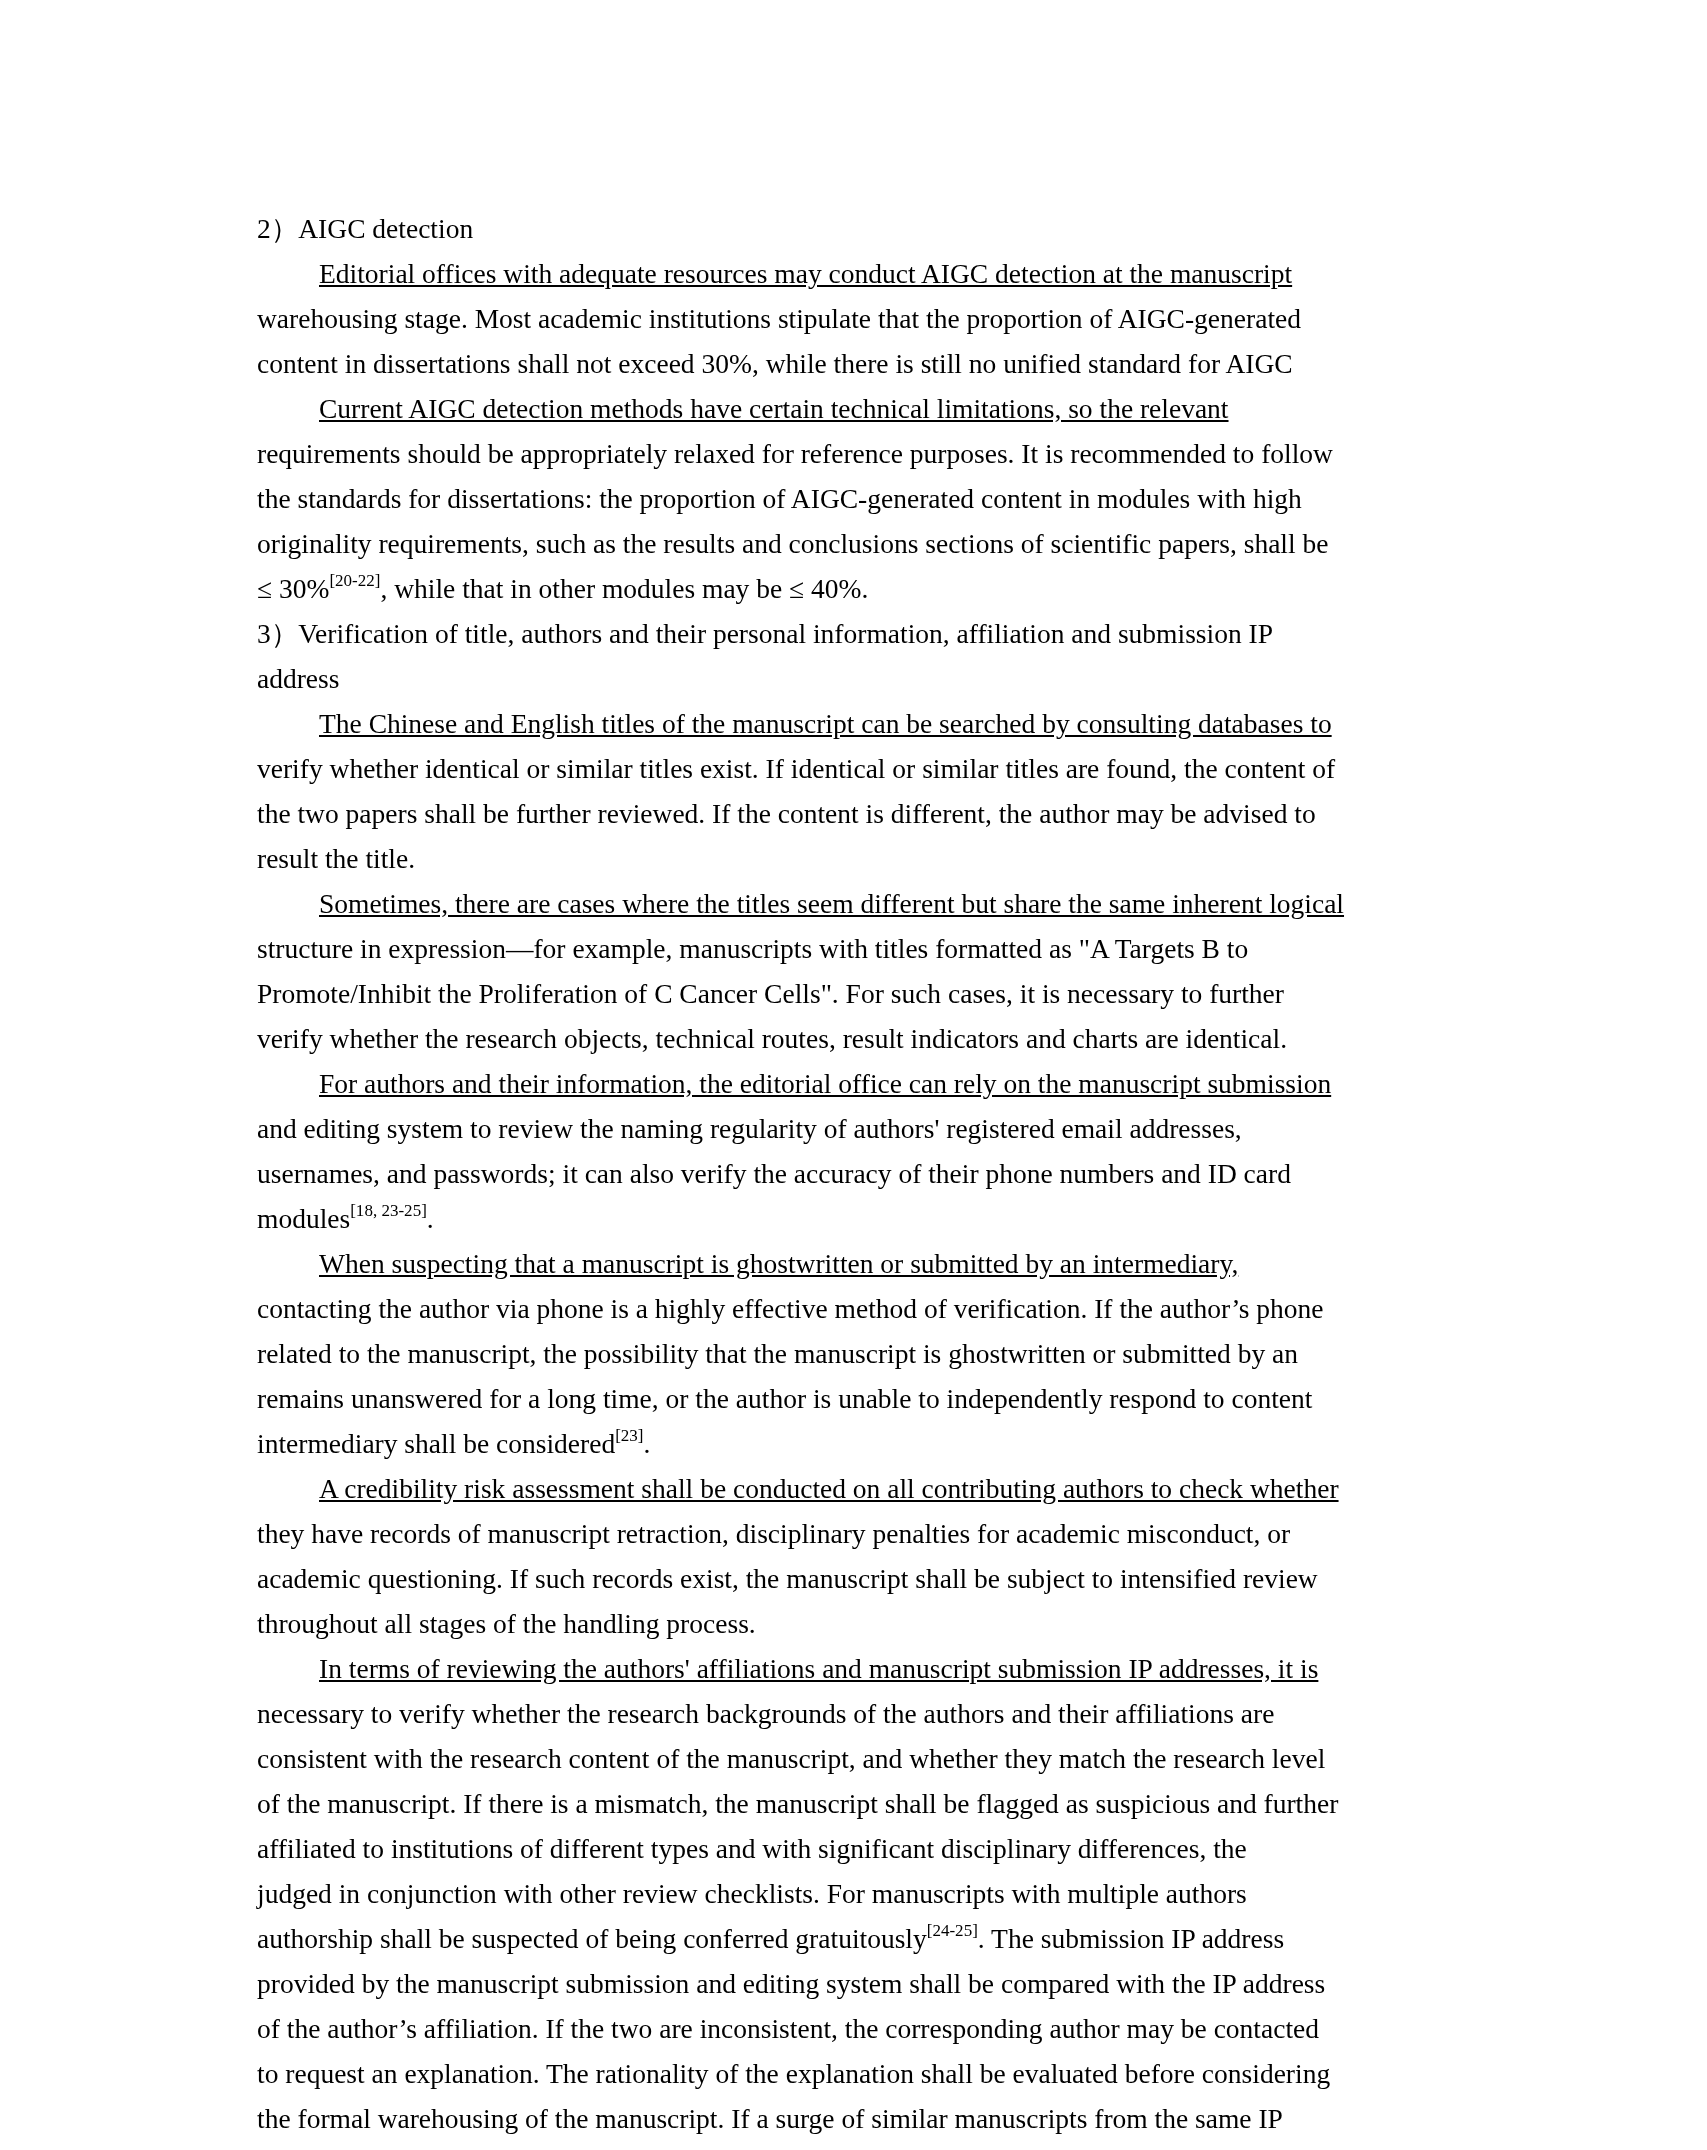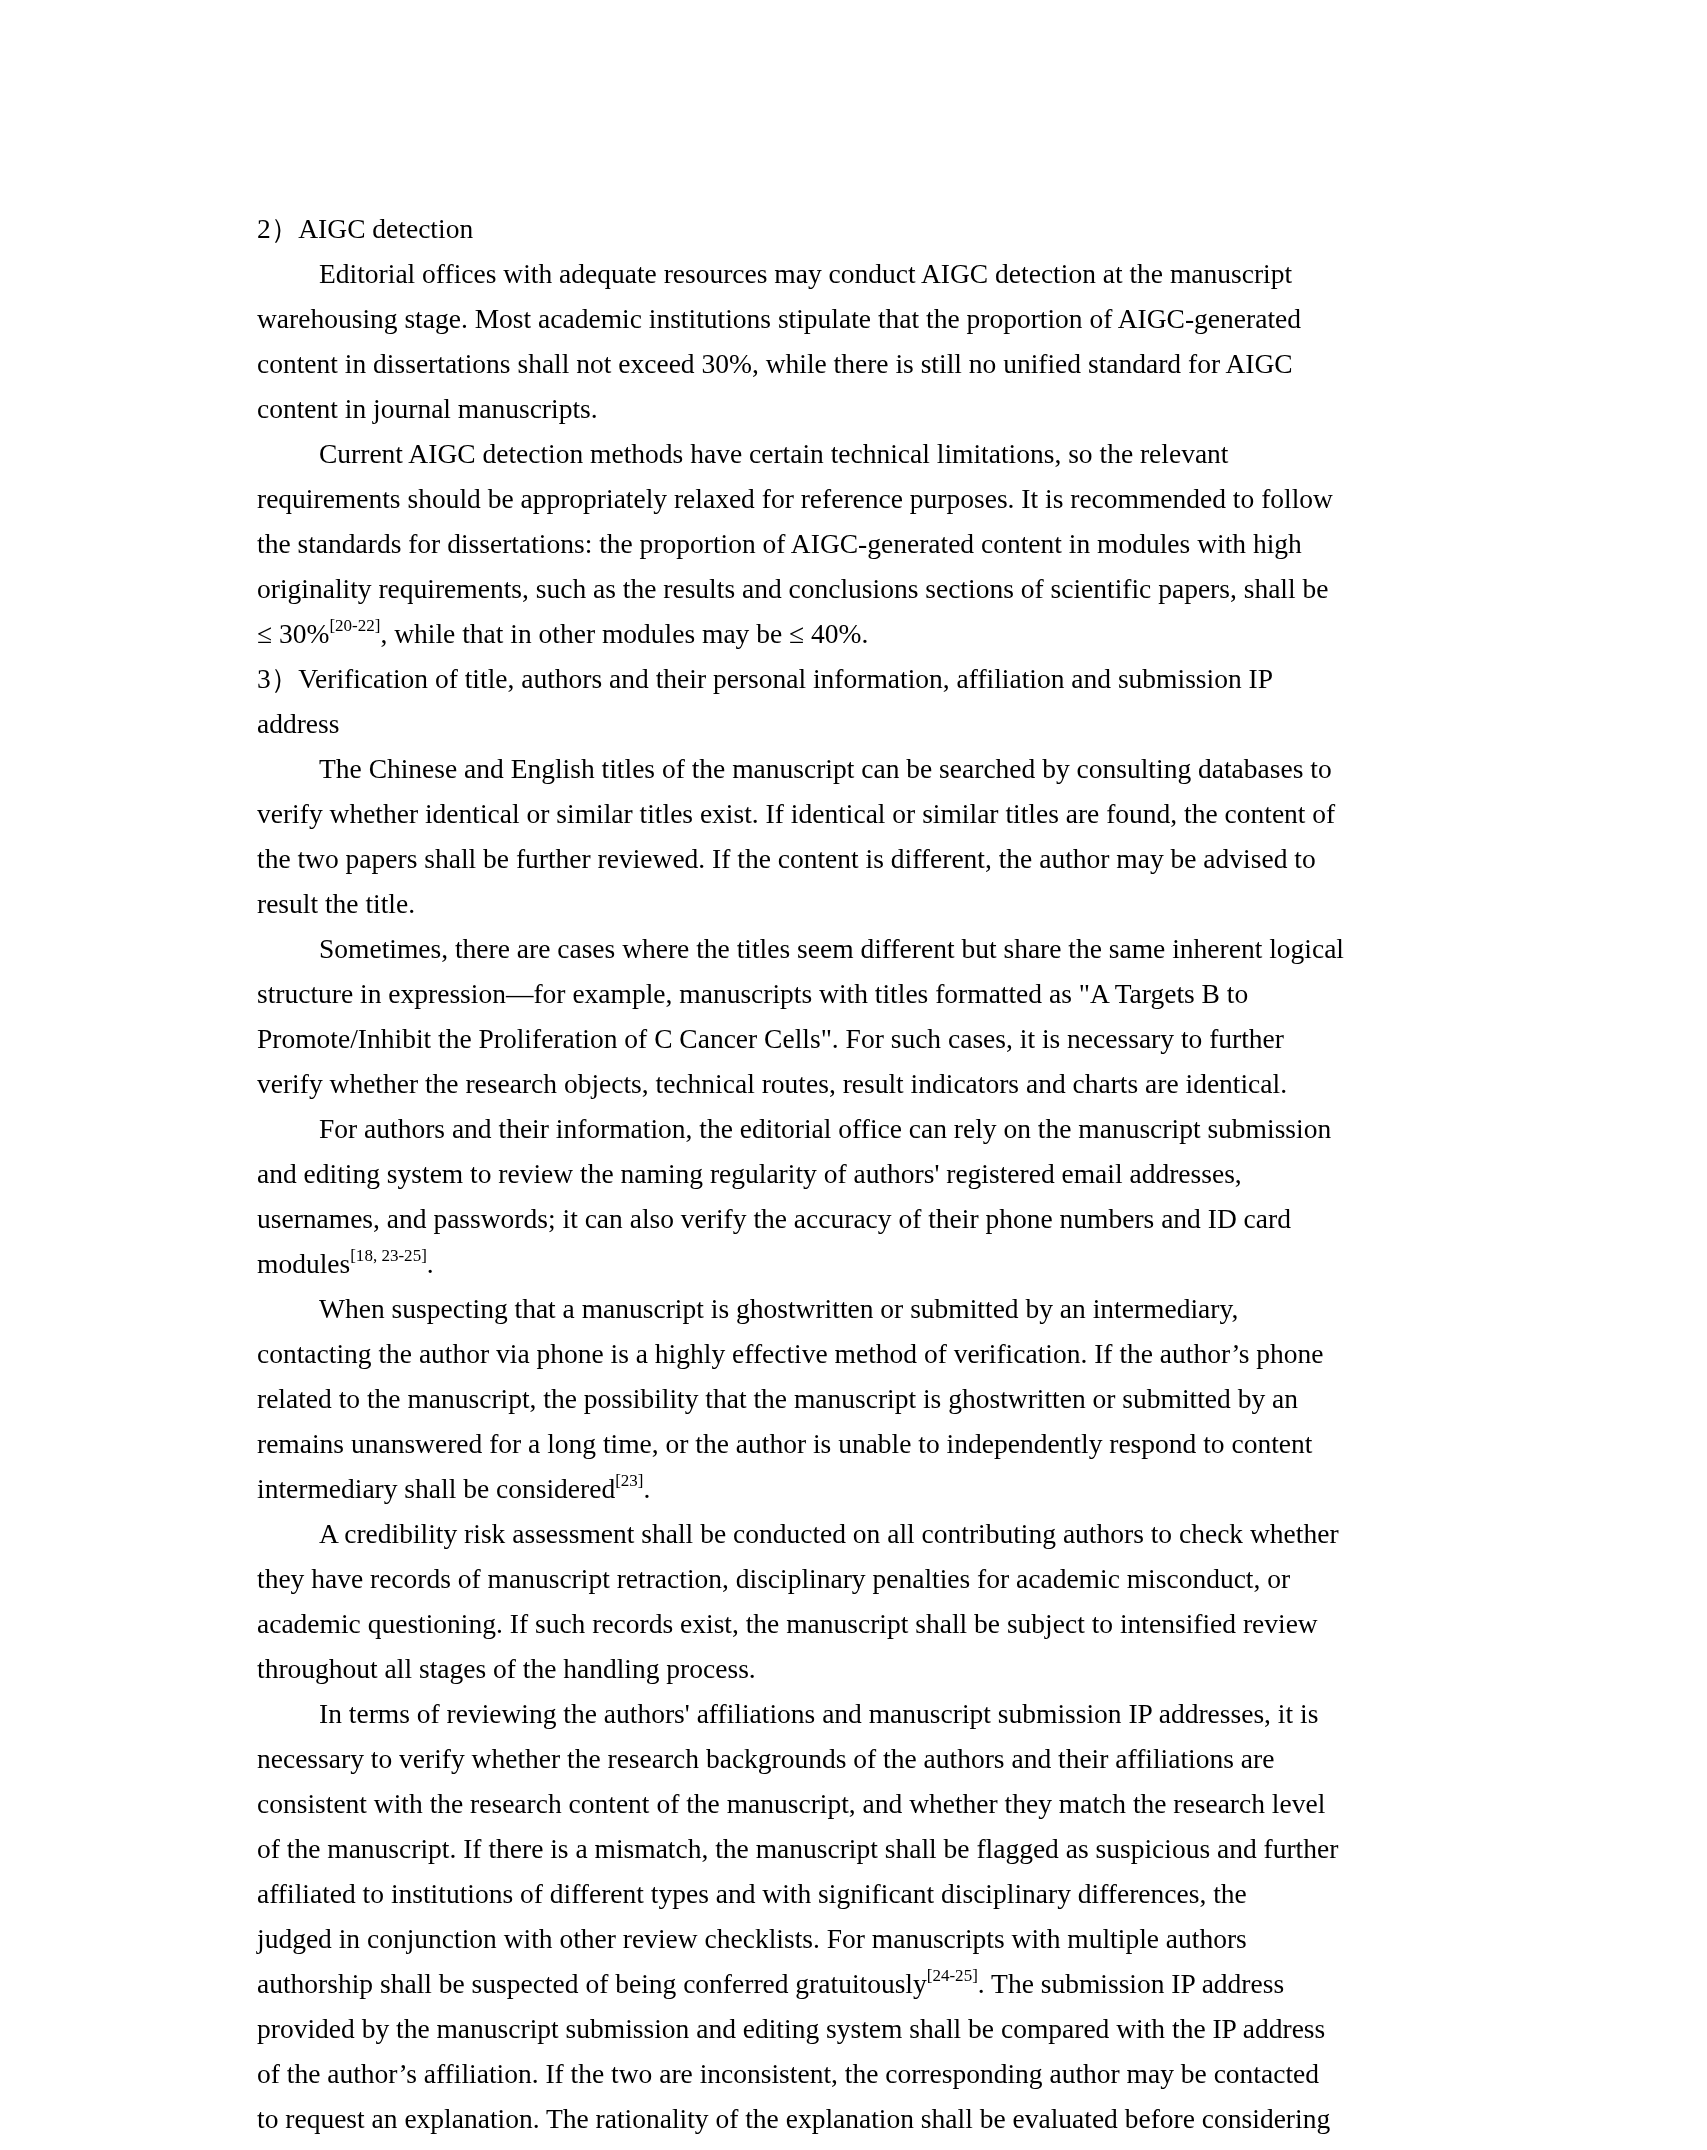--- a/index.html
+++ b/index.html
@@ -23,39 +23,39 @@
     font-family: "Liberation Serif", "DejaVu Serif", serif;
     font-size: 27.5px;
   }
   .line {
     height: 45px;
     line-height: 45px;
     white-space: nowrap;
   }
   .line.indent {
     padding-left: 62px;
+    text-decoration: underline;
   }
   sup.ref {
     font-size: 0.62em;
     line-height: 0;
     position: relative;
     top: -0.12em;
     vertical-align: super;
   }
 </style>
 </head>
 <body>
 
 <div class="page">
   <div class="content">
       <div class="line"><span>2）AIGC detection</span></div>
       <div class="line indent"><span>Editorial offices with adequate resources may conduct AIGC detection at the manuscript</span></div>
       <div class="line"><span>warehousing stage. Most academic institutions stipulate that the proportion of AIGC-generated</span></div>
       <div class="line"><span>content in dissertations shall not exceed 30%, while there is still no unified standard for AIGC</span></div>
-      <div class="line"><span>content in journal manuscripts.</span></div>
       <div class="line indent"><span>Current AIGC detection methods have certain technical limitations, so the relevant</span></div>
       <div class="line"><span>requirements should be appropriately relaxed for reference purposes. It is recommended to follow</span></div>
       <div class="line"><span>the standards for dissertations: the proportion of AIGC-generated content in modules with high</span></div>
       <div class="line"><span>originality requirements, such as the results and conclusions sections of scientific papers, shall be</span></div>
       <div class="line"><span>≤ 30%</span><sup class="ref">[20-22]</sup><span>, while that in other modules may be ≤ 40%.</span></div>
       <div class="line"><span>3）Verification of title, authors and their personal information, affiliation and submission IP</span></div>
       <div class="line"><span>address</span></div>
       <div class="line indent"><span>The Chinese and English titles of the manuscript can be searched by consulting databases to</span></div>
       <div class="line"><span>verify whether identical or similar titles exist. If identical or similar titles are found, the content of</span></div>
       <div class="line"><span>the two papers shall be further reviewed. If the content is different, the author may be advised to</span></div>

